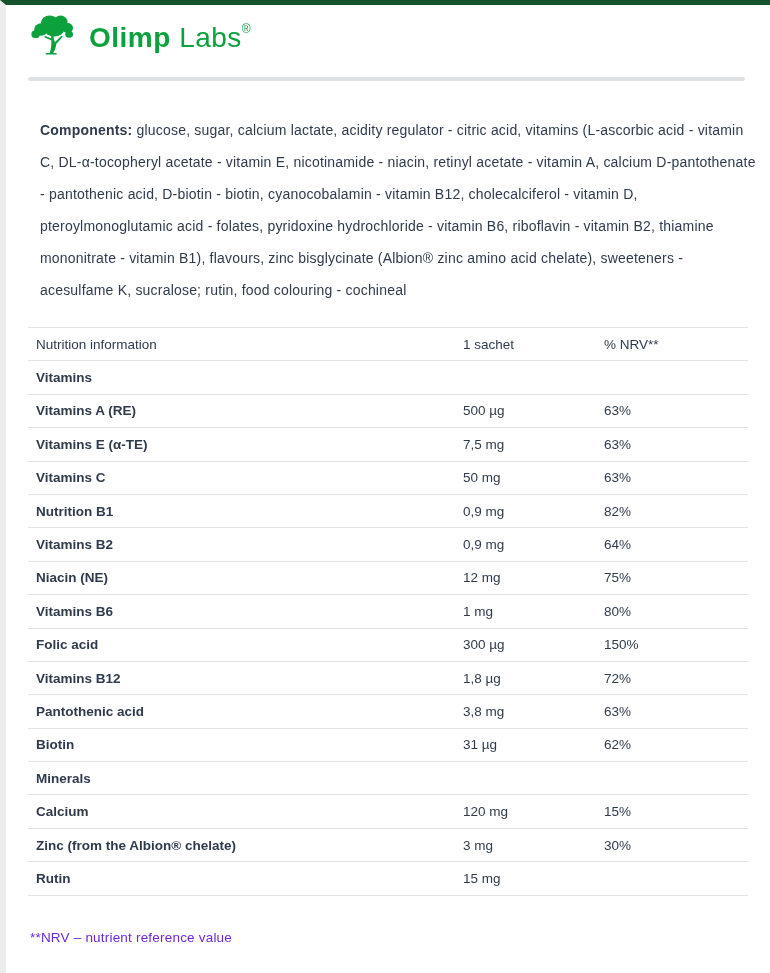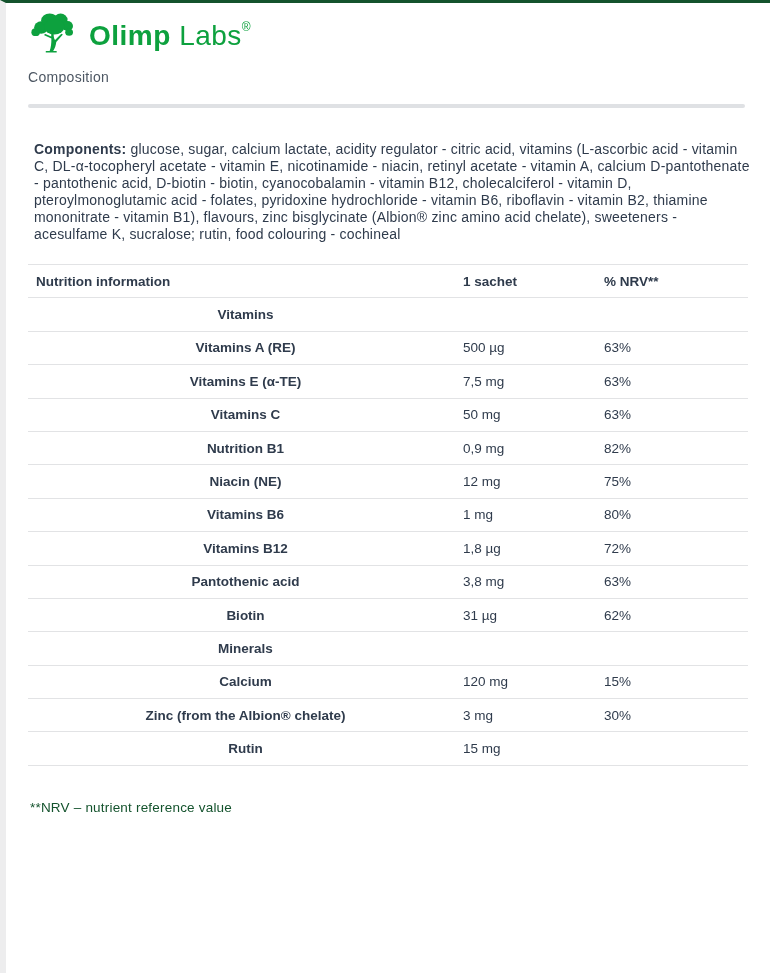--- a/index.html
+++ b/index.html
@@ -2,21 +2,21 @@
 <html><head>
 <meta charset="utf-8">
 <style>
   html, body { margin: 0; padding: 0; background: #ffffff; }
   .page {
     position: relative;
     width: 770px;
     height: 973px;
     box-sizing: border-box;
     background: #ffffff;
-    border-top: 3px solid #14532d;
+    border-top: 5px solid #14532d;
     border-left: 6px solid #ededee;
     padding: 7px 25px 0 22px;
     overflow: hidden;
     font-family: "Liberation Sans", sans-serif;
     color: #2f3b4c;
   }
   
   .logo-row {
     display: flex;
     align-items: center;
@@ -46,24 +46,24 @@
   }
   .divider {
     margin-top: 19px;
     height: 4px;
     width: 717px;
     background: #dfe1e4;
     border-radius: 2px;
   }
   
   .components {
-    margin: 33px 0 0 6px;
+    margin: 33px 0 0 12px;
     width: 716px;
     font-size: 14px;
-    line-height: 17px;
+    line-height: 32px;
     letter-spacing: 0.2px;
     color: #2f3b4c;
   }
   .components strong { font-weight: 700; }
   
   table.nutrition {
     margin-top: 21px;
     width: 720px;
     border-collapse: collapse;
     table-layout: fixed;
@@ -79,27 +79,27 @@
   table.nutrition th,
   table.nutrition td {
     height: 32.4px;
     padding: 0 0 0 8px;
     text-align: left;
     vertical-align: middle;
     font-weight: 400;
     overflow: hidden;
     white-space: nowrap;
   }
-  table.nutrition th { font-weight: 700; }
-  table.nutrition td.c-name { font-weight: 700; text-align: center; }
+  table.nutrition th { font-weight: 400; }
+  table.nutrition td.c-name { font-weight: 700; }
   
   .footnote {
     margin: 34px 0 0 2px;
     font-size: 13.5px;
-    color: #14532d;
+    color: #6d28d9;
     letter-spacing: 0.2px;
   }
 </style>
 </head>
 <body>
 
 <div class="page">
 
   <div class="logo-row">
     <span class="logo-tree">
@@ -112,21 +112,20 @@
           <ellipse cx="33" cy="19" rx="13" ry="10"></ellipse>
           <ellipse cx="9" cy="26" rx="5.5" ry="5"></ellipse>
           <ellipse cx="52" cy="26" rx="5" ry="4.5"></ellipse>
           <path d="M29 24 L32 24 C32 31 32.5 34 34 36 L42 28 L44 29 L35.5 38.5 C35 43 33.5 47 31.5 50 L36 50 L36 52 L22 52 L22 50 L27 50 C28.7 46 29.3 40 29.2 34 L20 30 L20.8 28 L29 31.5 Z"></path>
         </g>
       </svg>
     </span>
     <span class="logo-text" style="color:#0da13e"><span class="bold">Olimp</span> <span class="light">Labs</span><span class="reg">®</span></span>
   </div>
 
-  <div class="section-label">Composition</div>
 
   <div class="divider"></div>
 
   <p class="components"><strong>Components:</strong> <span>glucose, sugar, calcium lactate, acidity regulator - citric acid, vitamins (L-ascorbic acid - vitamin C, DL-α-tocopheryl acetate - vitamin E, nicotinamide - niacin, retinyl acetate - vitamin A, calcium D-pantothenate - pantothenic acid, D-biotin - biotin, cyanocobalamin - vitamin B12, cholecalciferol  - vitamin D, pteroylmonoglutamic acid - folates, pyridoxine hydrochloride - vitamin B6, riboflavin - vitamin B2, thiamine mononitrate - vitamin B1), flavours, zinc bisglycinate (Albion® zinc amino acid chelate), sweeteners - acesulfame K, sucralose; rutin, food colouring - cochineal</span></p>
 
   <table class="nutrition">
     <colgroup>
         <col class="c1">
         <col class="c2">
         <col class="c3">
@@ -158,28 +157,38 @@
     <td class="c-name">Vitamins C</td>
     <td class="c-amount">50 mg</td>
     <td class="c-nrv">63%</td>
   </tr>
         <tr>
     <td class="c-name">Nutrition B1</td>
     <td class="c-amount">0,9 mg</td>
     <td class="c-nrv">82%</td>
   </tr>
         <tr>
+    <td class="c-name">Vitamins B2</td>
+    <td class="c-amount">0,9 mg</td>
+    <td class="c-nrv">64%</td>
+  </tr>
+        <tr>
     <td class="c-name">Niacin (NE)</td>
     <td class="c-amount">12 mg</td>
     <td class="c-nrv">75%</td>
   </tr>
         <tr>
     <td class="c-name">Vitamins B6</td>
     <td class="c-amount">1 mg</td>
     <td class="c-nrv">80%</td>
+  </tr>
+        <tr>
+    <td class="c-name">Folic acid</td>
+    <td class="c-amount">300 µg</td>
+    <td class="c-nrv">150%</td>
   </tr>
         <tr>
     <td class="c-name">Vitamins B12</td>
     <td class="c-amount">1,8 µg</td>
     <td class="c-nrv">72%</td>
   </tr>
         <tr>
     <td class="c-name">Pantothenic acid</td>
     <td class="c-amount">3,8 mg</td>
     <td class="c-nrv">63%</td>

